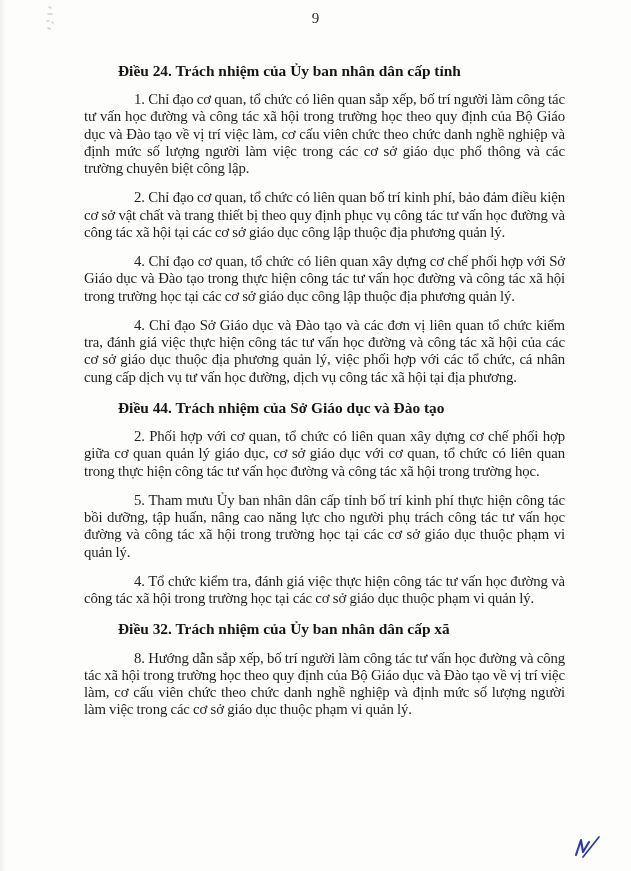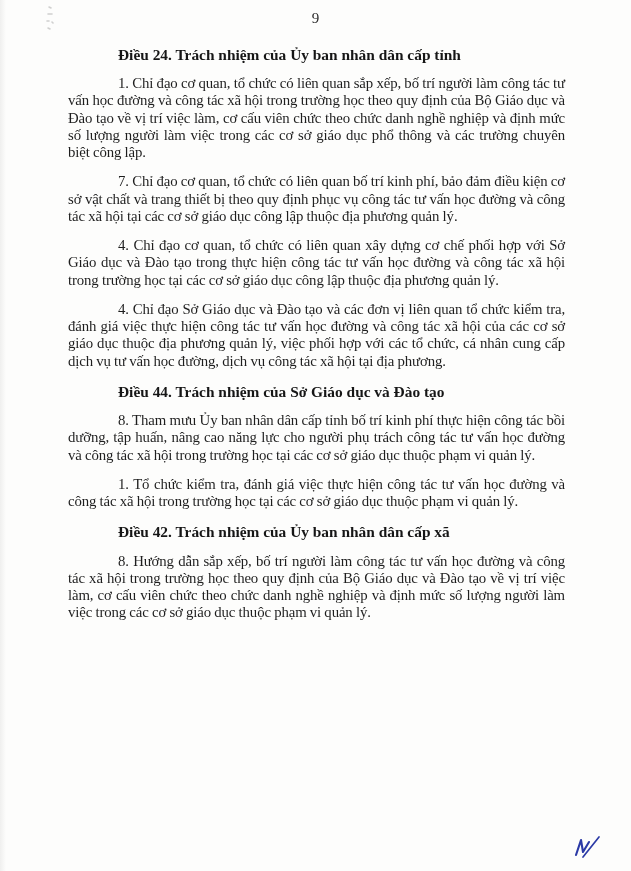--- a/index.html
+++ b/index.html
@@ -49,28 +49,28 @@
   }
   .art-heading {
     font-size: 15.4px;
     font-weight: bold;
     line-height: 17.2px;
     margin: 13px 0 0 0;
     padding-left: 50px;
     color: #161616;
   }
   .art-heading.first {
-    margin-top: 0;
+    margin-top: 16px;
   }
   .clause {
     font-size: 14.8px;
     line-height: 17.25px;
     letter-spacing: -0.12px;
     word-spacing: -0.3px;
-    margin: 12px 0 0 0;
+    margin: 12px 0 0 16px;
     text-indent: 50px;
     text-align: justify;
   }
   .initial-mark {
     position: absolute;
     left: 572px;
     top: 834px;
     width: 30px;
     height: 26px;
   }
@@ -91,29 +91,30 @@
       <path d="M7,24 L9,25"></path>
     </g>
   </svg>
 
   <div class="page-number">9</div>
 
   <div class="content">
 
     <h3 class="art-heading first">Điều 24. Trách nhiệm của Ủy ban nhân dân cấp tỉnh</h3>
     <p class="clause">1. Chỉ đạo cơ quan, tổ chức có liên quan sắp xếp, bố trí người làm công tác tư vấn học đường và công tác xã hội trong trường học theo quy định của Bộ Giáo dục và Đào tạo về vị trí việc làm, cơ cấu viên chức theo chức danh nghề nghiệp và định mức số lượng người làm việc trong các cơ sở giáo dục phổ thông và các trường chuyên biệt công lập.</p>
-    <p class="clause">7. Chỉ đạo cơ quan, tổ chức có liên quan bố trí kinh phí, bảo đảm điều kiện cơ sở vật chất và trang thiết bị theo quy định phục vụ công tác tư vấn học đường và công tác xã hội tại các cơ sở giáo dục công lập thuộc địa phương quản lý.</p>
+    <p class="clause">2. Chỉ đạo cơ quan, tổ chức có liên quan bố trí kinh phí, bảo đảm điều kiện cơ sở vật chất và trang thiết bị theo quy định phục vụ công tác tư vấn học đường và công tác xã hội tại các cơ sở giáo dục công lập thuộc địa phương quản lý.</p>
     <p class="clause">4. Chỉ đạo cơ quan, tổ chức có liên quan xây dựng cơ chế phối hợp với Sở Giáo dục và Đào tạo trong thực hiện công tác tư vấn học đường và công tác xã hội trong trường học tại các cơ sở giáo dục công lập thuộc địa phương quản lý.</p>
     <p class="clause">4. Chỉ đạo Sở Giáo dục và Đào tạo và các đơn vị liên quan tổ chức kiểm tra, đánh giá việc thực hiện công tác tư vấn học đường và công tác xã hội của các cơ sở giáo dục thuộc địa phương quản lý, việc phối hợp với các tổ chức, cá nhân cung cấp dịch vụ tư vấn học đường, dịch vụ công tác xã hội tại địa phương.</p>
 
     <h3 class="art-heading">Điều 44. Trách nhiệm của Sở Giáo dục và Đào tạo</h3>
-    <p class="clause">8. Tham mưu Ủy ban nhân dân cấp tỉnh bố trí kinh phí thực hiện công tác bồi dưỡng, tập huấn, nâng cao năng lực cho người phụ trách công tác tư vấn học đường và công tác xã hội trong trường học tại các cơ sở giáo dục thuộc phạm vi quản lý.</p>
-    <p class="clause">1. Tổ chức kiểm tra, đánh giá việc thực hiện công tác tư vấn học đường và công tác xã hội trong trường học tại các cơ sở giáo dục thuộc phạm vi quản lý.</p>
+    <p class="clause">2. Phối hợp với cơ quan, tổ chức có liên quan xây dựng cơ chế phối hợp giữa cơ quan quản lý giáo dục, cơ sở giáo dục với cơ quan, tổ chức có liên quan trong thực hiện công tác tư vấn học đường và công tác xã hội trong trường học.</p>
+    <p class="clause">5. Tham mưu Ủy ban nhân dân cấp tỉnh bố trí kinh phí thực hiện công tác bồi dưỡng, tập huấn, nâng cao năng lực cho người phụ trách công tác tư vấn học đường và công tác xã hội trong trường học tại các cơ sở giáo dục thuộc phạm vi quản lý.</p>
+    <p class="clause">4. Tổ chức kiểm tra, đánh giá việc thực hiện công tác tư vấn học đường và công tác xã hội trong trường học tại các cơ sở giáo dục thuộc phạm vi quản lý.</p>
 
-    <h3 class="art-heading">Điều 42. Trách nhiệm của Ủy ban nhân dân cấp xã</h3>
+    <h3 class="art-heading">Điều 32. Trách nhiệm của Ủy ban nhân dân cấp xã</h3>
     <p class="clause">8. Hướng dẫn sắp xếp, bố trí người làm công tác tư vấn học đường và công tác xã hội trong trường học theo quy định của Bộ Giáo dục và Đào tạo về vị trí việc làm, cơ cấu viên chức theo chức danh nghề nghiệp và định mức số lượng người làm việc trong các cơ sở giáo dục thuộc phạm vi quản lý.</p>
 
   </div>
 
   <svg class="initial-mark" viewBox="0 0 30 26">
     <path d="M4,21 L9,6 L11,18 L17,8" fill="none" stroke-width="2.1" stroke-linecap="round" stroke-linejoin="round" stroke="#2b3aa6"></path>
     <path d="M11,23 L27,3" fill="none" stroke-width="1.7" stroke-linecap="round" stroke="#2b3aa6"></path>
   </svg>
 
 </div>

